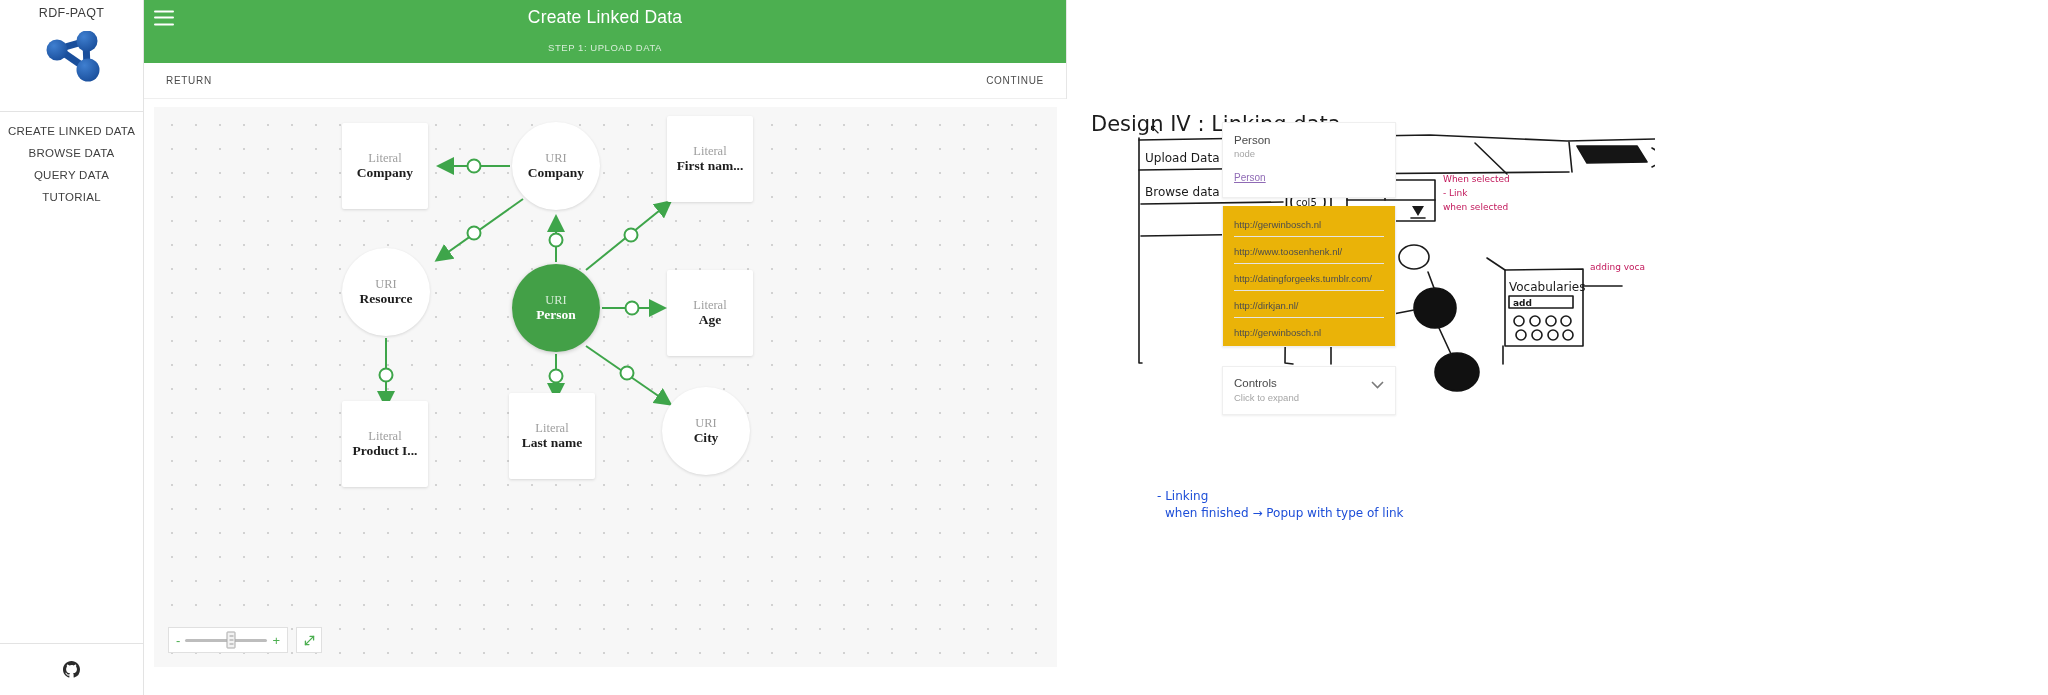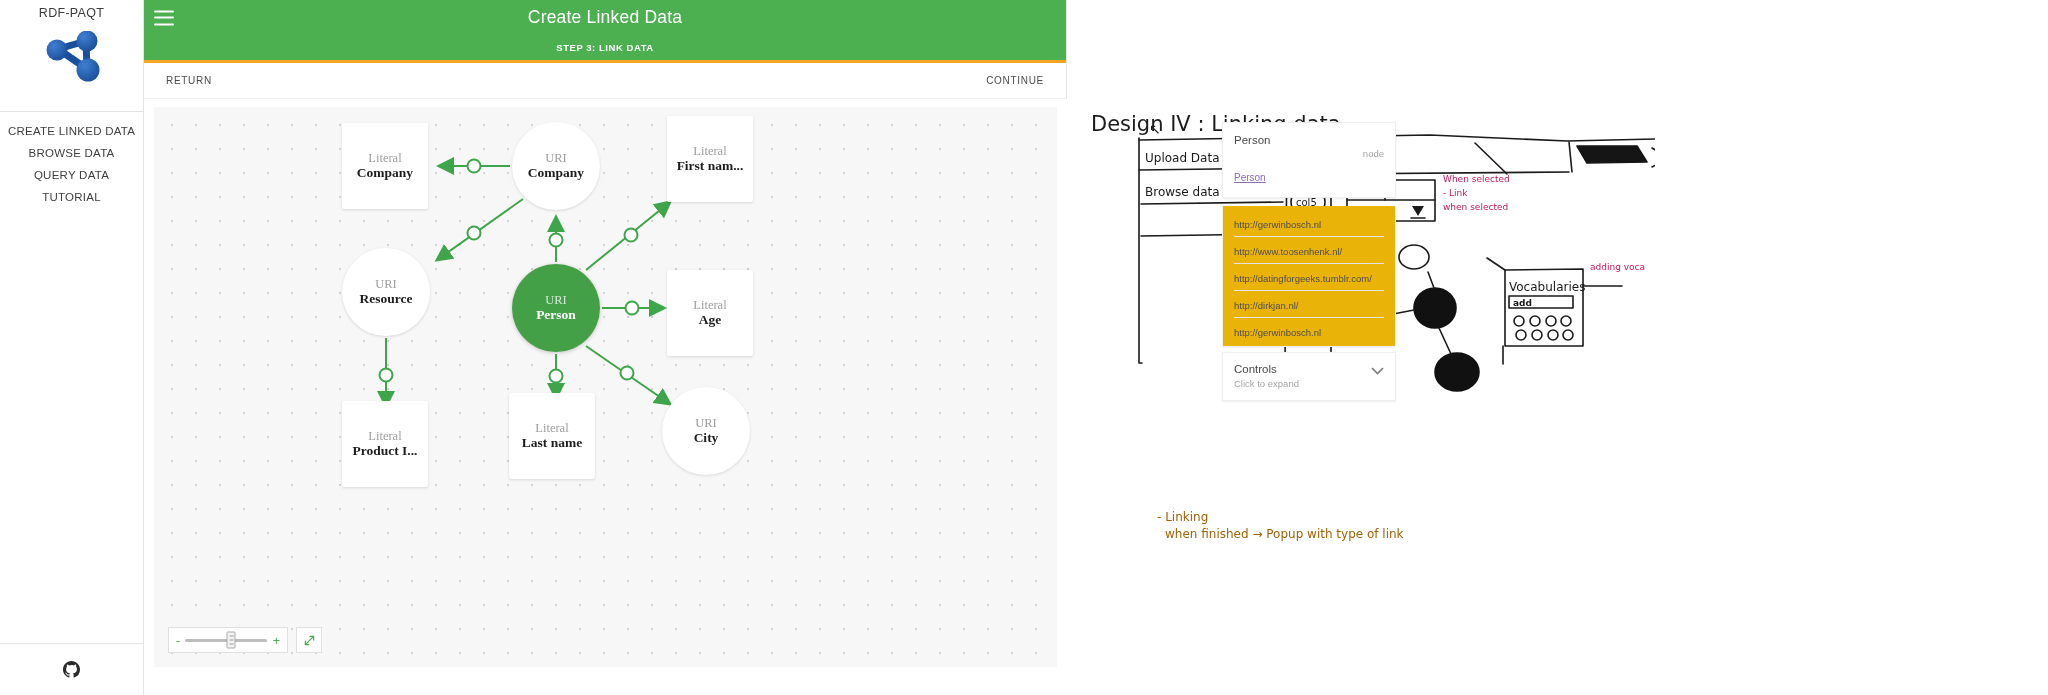--- a/index.html
+++ b/index.html
@@ -113,41 +113,41 @@
     display:flex; align-items:center; justify-content:center; cursor:pointer;
   }
   .insp {
     position:absolute; left: 1222px; top: 122px; width: 174px;
   }
   .insp-card {
     background:#fff; border:1px solid #efefef; box-shadow: 0 1px 2px rgba(0,0,0,.07);
     padding: 10px 11px 12px 11px;
   }
   .insp-title { font-size: 11.5px; color:#4a4a4a; line-height: 1.25; }
-  .insp-sub { font-size: 9.5px; color:#a5a5a5; margin-top:1px;text-align:right; }
+  .insp-sub { font-size: 9.5px; color:#a5a5a5; margin-top:1px; }
   .insp-link { display:inline-block; margin-top: 13px; font-size: 10px;
     color:#8f6ab5; text-decoration: underline; cursor:pointer; }
   .uri-list { background:#eab308; border:1px solid #efefef; border-top:none;
     box-shadow: 0 1px 2px rgba(0,0,0,.07); padding: 4px 11px 2px 11px; margin-top: 8px;}
   .uri-row { font-size: 9.5px; color:#4d4d4d; padding: 9px 0 6px 0;
     border-bottom: 1px solid #e4e4e4; cursor: text; white-space: nowrap;
     overflow: hidden; text-overflow: ellipsis; }
   .uri-row:last-child { border-bottom: none; }
   .controls-card { background:#fff; border:1px solid #efefef; box-shadow: 0 1px 2px rgba(0,0,0,.07);
-    margin-top: 5px; padding: 9px 11px 11px 11px; display:flex; align-items:flex-start;
+    margin-top: 19px; padding: 9px 11px 11px 11px; display:flex; align-items:flex-start;
     justify-content:space-between; cursor:pointer; }
   .ctl-t { font-size: 11.5px; color:#4a4a4a; line-height:1.25;}
   .ctl-s { font-size: 9.5px; color:#a5a5a5; margin-top:1px;}
   .chev { color:#777; font-size: 12px; line-height: 1; margin-top:3px;}
 
   
   .sketch { position:absolute; left: 1067px; top: 0; width: 981px; height: 695px; background:#fff; }
   .sk-title { position:absolute; left: 24px; top: 112px; font-size: 21px; color:#1b1b1b; }
   .hw { font-family: "DejaVu Sans", sans-serif; }
-  .sk-note { position:absolute; color:#a16207; font-size: 12px; margin-top: 21px; }
+  .sk-note { position:absolute; color:#1d4ed8; font-size: 12px; }
 </style>
 </head>
 <body>
 
 <div id="root">
 
   <div class="sidebar">
     <div class="brand">RDF-PAQT</div>
     <div class="logo-wrap">
       <svg width="62" height="52" viewBox="0 0 62 52">
@@ -189,21 +189,21 @@
     <div class="appbar">
       <div class="hamburger">
         <span></span>
           <span></span>
           <span></span>
       </div>
       <div class="app-title">Create Linked Data</div>
     </div>
 
     <div class="steps">
-      <div class="step active">STEP 3: LINK DATA</div>
+      <div class="step">STEP 1: UPLOAD DATA</div>
     </div>
 
     <div class="actionbar">
       <div class="act">RETURN</div>
       <div class="act">CONTINUE</div>
     </div>
 
     <div class="canvas-wrap">
       <div class="canvas" id="canvas">
 

